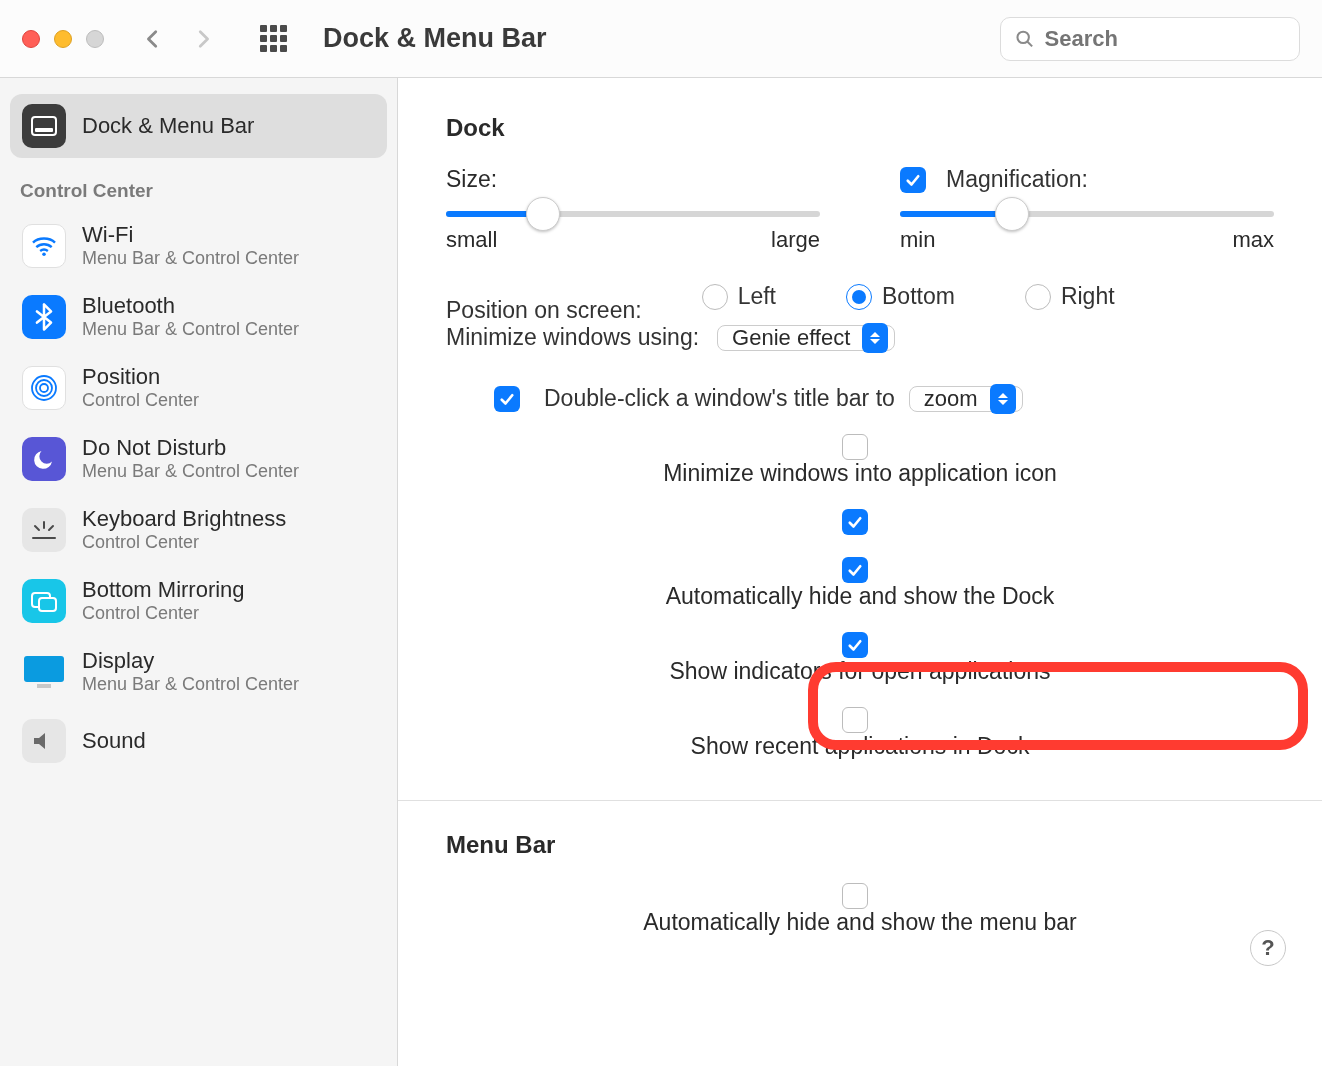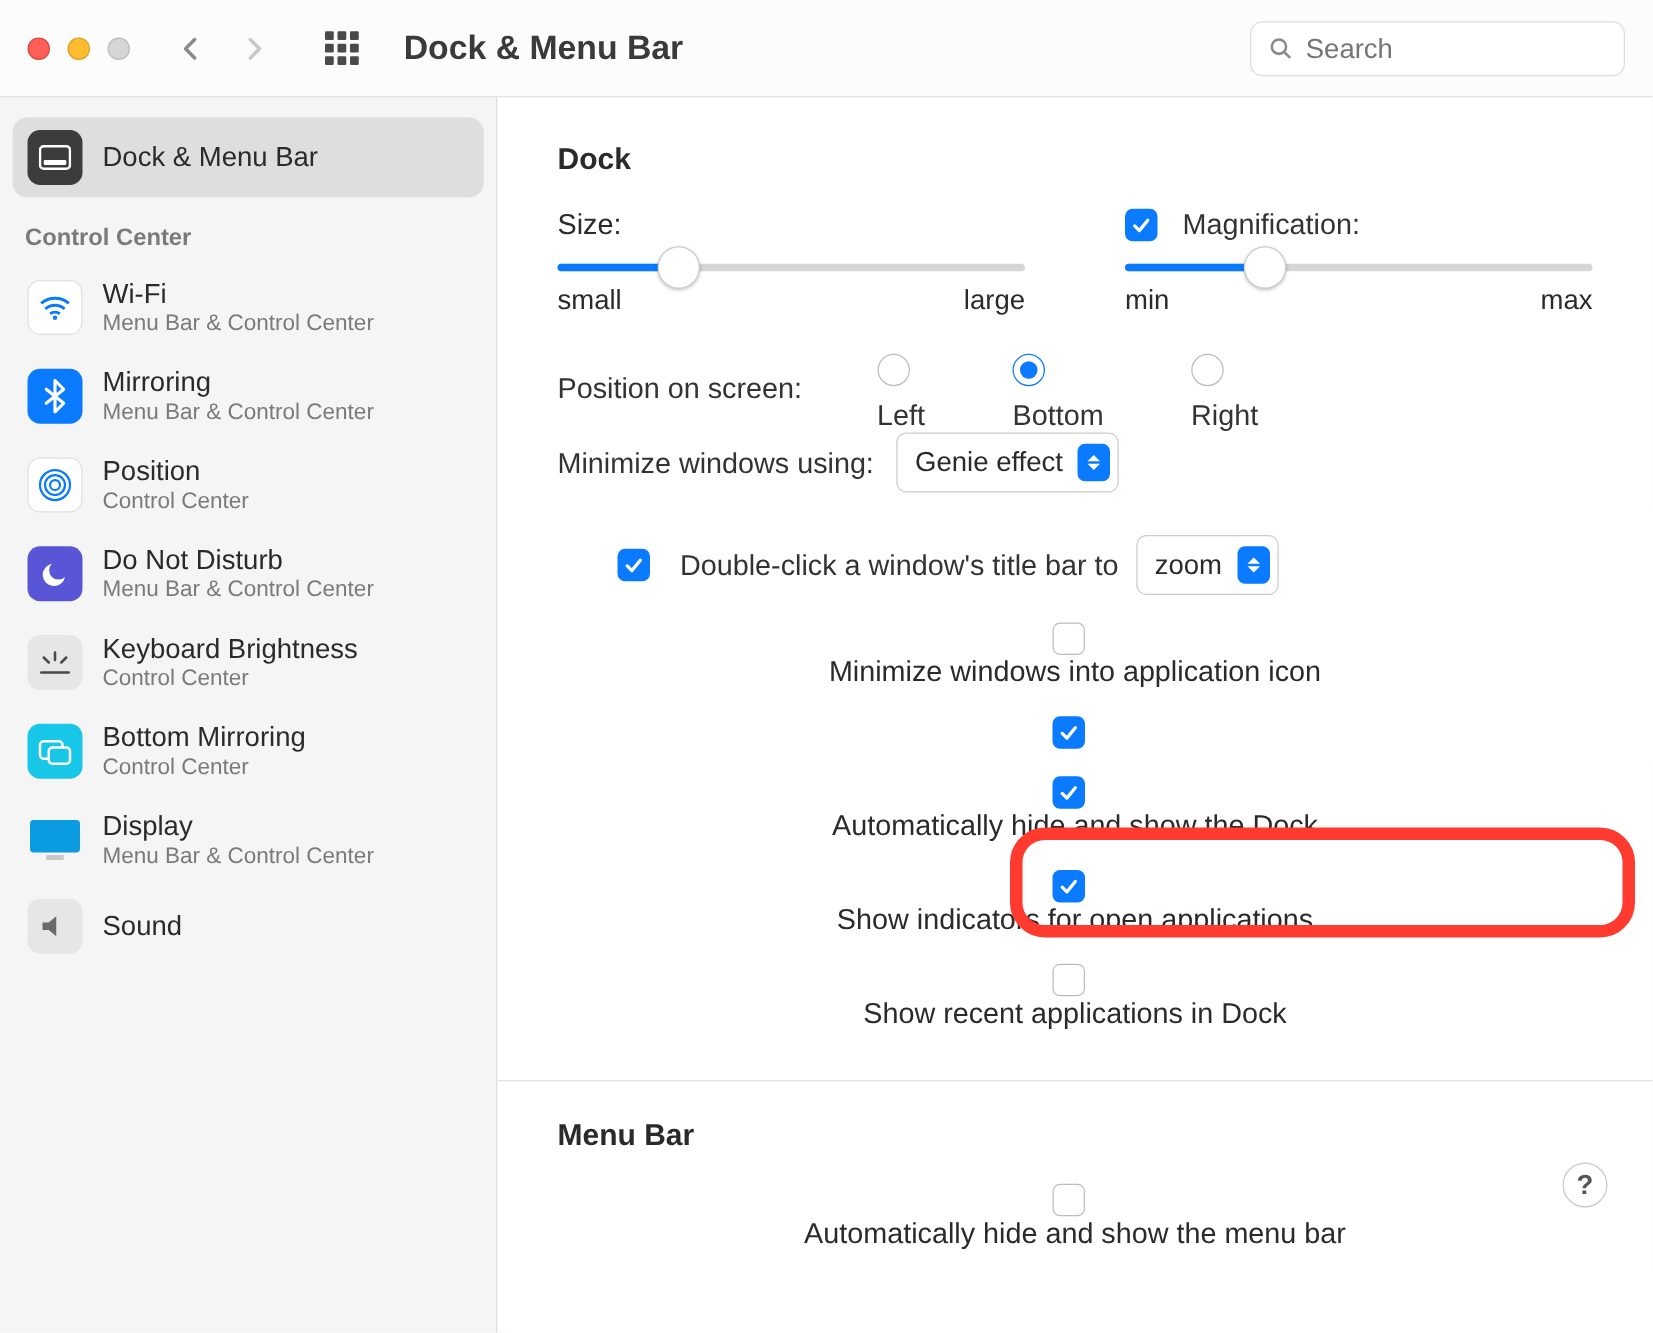--- a/index.html
+++ b/index.html
@@ -36,21 +36,21 @@
 }
 .grid-icon span { background: #4a4a4a; width:7px; height:7px; border-radius:1px;}
 .title { font-size: 27px; font-weight: 700; color: #3a3a3a; flex:1; }
 .search-box {
   display: flex; align-items:center;
   width: 300px; height: 44px;
   border: 1px solid #dcdcdc; border-radius: 10px;
   background: #fff; padding: 0 14px; gap: 10px;
 }
 .search-box input {
-  border:none; outline:none; font-size: 22px; color:#c2410c; width: 100%; background: transparent;
+  border:none; outline:none; font-size: 22px; color:#c2410c; width: 100%; background: transparent; font-weight: bold;
 }
 .layout { display:flex; height: calc(1066px - 78px); }
 .sidebar {
   width: 398px;
   background: #f5f5f5;
   border-right: 1px solid #d8d8d8;
   padding: 16px 10px;
   overflow: hidden;
 }
 .sidebar-item {
@@ -94,31 +94,31 @@
   width: 26px; height:26px; border-radius:6px;
   display:inline-flex; align-items:center; justify-content:center;
   vertical-align:middle; margin-right: 10px;
 }
 .checkbox.checked { background:#0a7aff; }
 .checkbox.unchecked { background:#fff; border:1.5px solid #bcbcbc; }
 .checkbox svg { width:18px; height:18px; }
 .check-row { display:flex; align-items:center; font-size:23px; color:#2a2a2a; margin-bottom: 22px; flex-direction: column; }
 .position-row { display:flex; align-items:flex-start; gap: 60px; font-size: 23px; }
 .radios { display:flex; gap: 70px; }
-.radio-col { display:flex; flex-direction:column; align-items:flex-start; gap: 10px; }
+.radio-col { display:flex; flex-direction:row; align-items:flex-end; gap: 10px; }
 .radio {
   width:26px; height:26px; border-radius:50%; border:1.5px solid #bcbcbc; background:#fff;
   display:flex; align-items:center; justify-content:center;
 }
 .radio.selected { border-color:#0a7aff; }
 .radio.selected::after { content:""; width:14px; height:14px; border-radius:50%; background:#0a7aff; }
 .select {
   display:inline-flex; align-items:center;
   background:#fff; border:1px solid #ccc; border-radius:8px;
-  height:48px; padding: 0 6px 0 14px; font-size: 22px; color:#2a2a2a;
+  height:26px; padding: 0 6px 0 14px; font-size: 22px; color:#2a2a2a;
 }
 .select-caret {
   width:26px; height:30px; background:#0a7aff; border-radius:6px; margin-left:12px;
   display:flex; flex-direction:column; align-items:center; justify-content:center; gap:2px;
 }
 .select-caret::before, .select-caret::after {
   content:""; width:0; height:0; border-left:5px solid transparent; border-right:5px solid transparent;
 }
 .select-caret::before { border-bottom:5px solid #fff; }
 .select-caret::after { border-top:5px solid #fff; }
@@ -205,21 +205,21 @@
         </div>
     </div>
 
     <div class="sidebar-item">
       <div class="sb-icon" style="background:#0a7aff">
         <svg width="18" height="28" viewBox="0 0 12 20" fill="none" stroke="#fff" stroke-width="1.8" stroke-linejoin="round" stroke-linecap="round">
             <path d="M6 1 L6 19 L11 14 L1 6 M6 1 L11 6 L1 14"></path>
           </svg>
       </div>
       <div class="sb-text">
-          <span class="sb-title">Mirroring</span>
+          <span class="sb-title">Bluetooth</span>
           <span class="sb-sub">Menu Bar &amp; Control Center</span>
         </div>
     </div>
 
     <div class="sidebar-item">
       <div class="sb-icon" style="background:#fff;border:1px solid #e0e0e0">
         <svg width="30" height="30" viewBox="0 0 30 30" fill="none" stroke="#0a7aff" stroke-width="1.8">
             <circle cx="15" cy="15" r="4"></circle>
             <circle cx="15" cy="15" r="8"></circle>
             <circle cx="15" cy="15" r="12"></circle>

